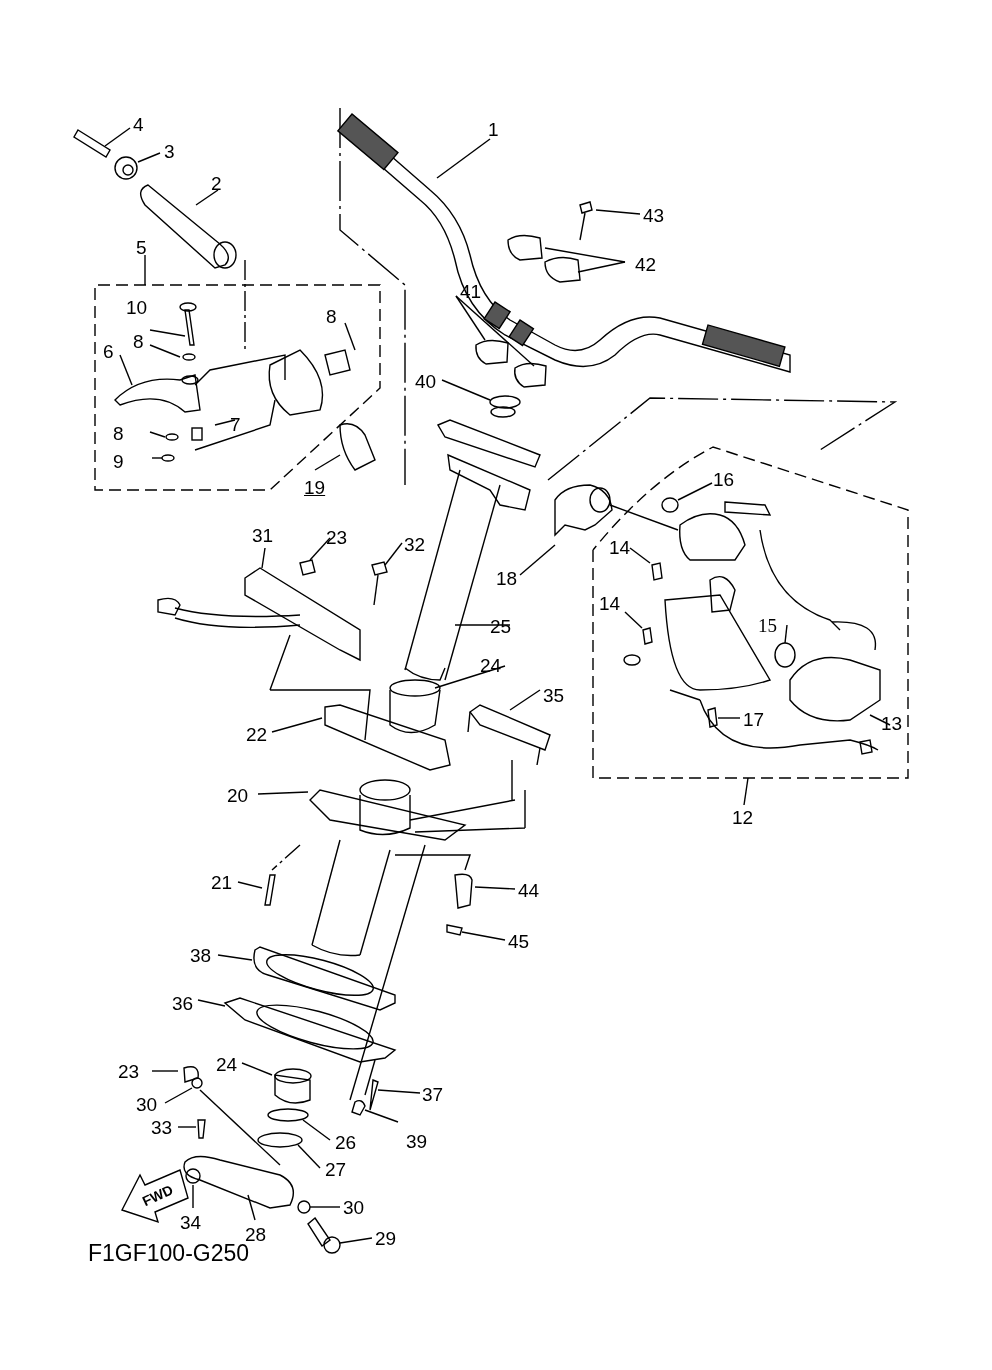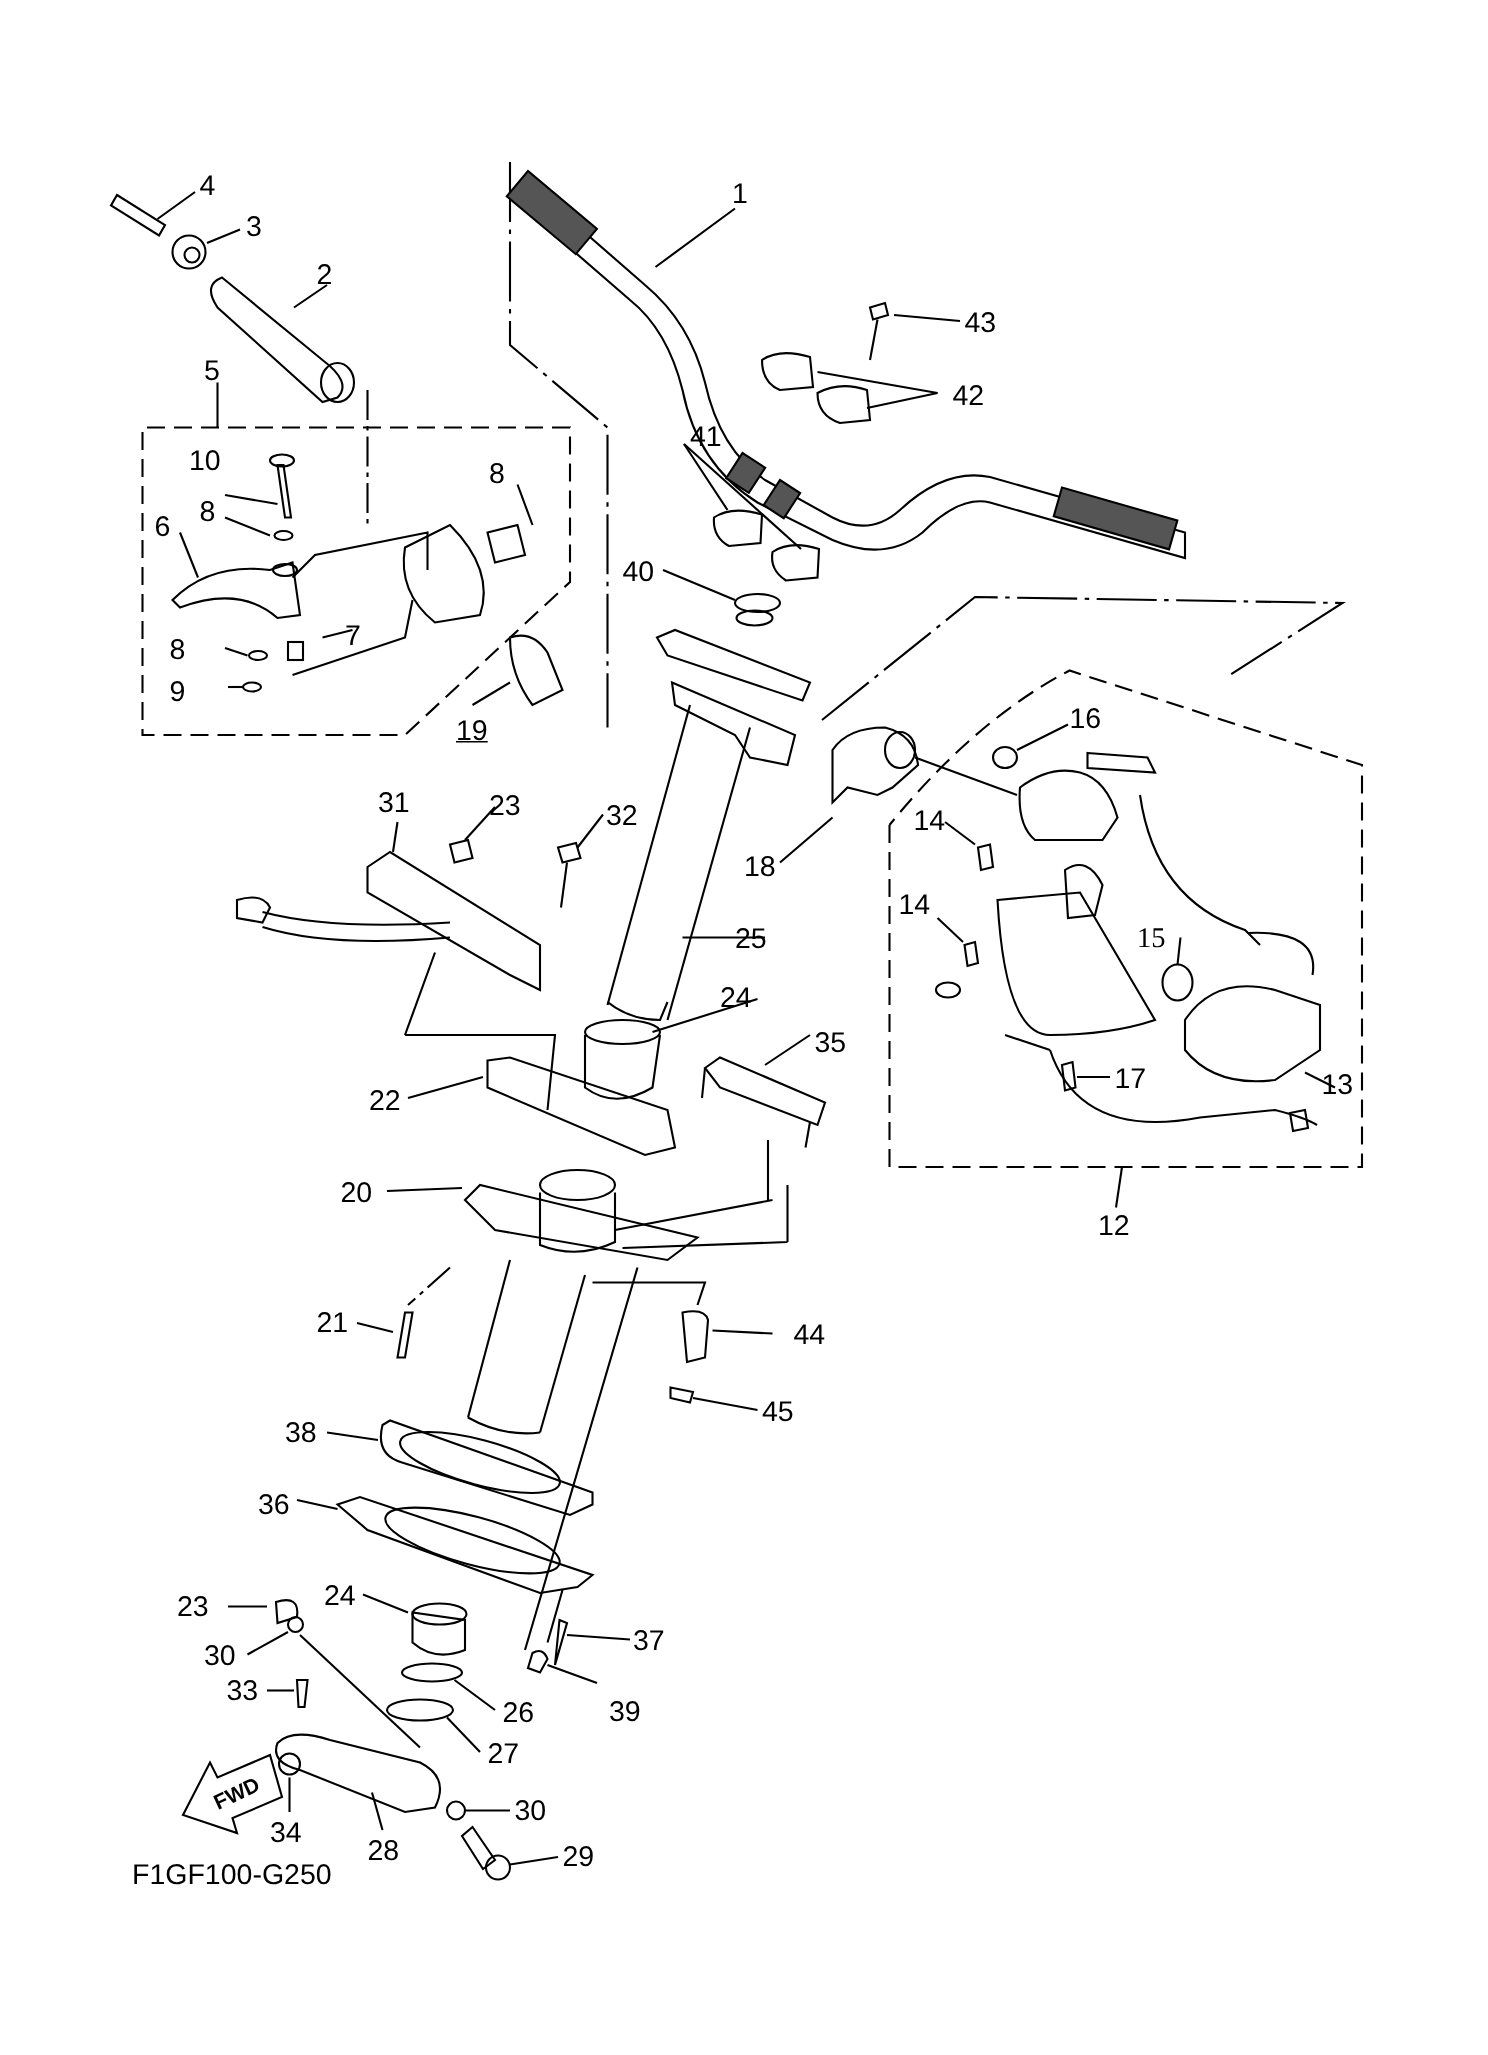--- a/index.html
+++ b/index.html
@@ -1,21 +1,21 @@
 <!DOCTYPE html>
 <html><head>
 <meta charset="utf-8">
 <style>
   html, body { margin: 0; padding: 0; background: #ffffff; }
   body { width: 992px; height: 1370px; position: relative; overflow: hidden;
          font-family: "Liberation Sans", sans-serif; color: #000; }
   #diagram { position: absolute; left: 0; top: 0; width: 992px; height: 1370px; }
   .lbl { position: absolute; font-size: 19px; line-height: 1; color: #000;
          font-family: "Liberation Sans", sans-serif; white-space: nowrap; }
-  .code { position: absolute; font-size: 19px; font-family: "Liberation Sans", sans-serif; }
+  .code { position: absolute; font-size: 23px; font-family: "Liberation Sans", sans-serif; }
   svg text { font-family: "Liberation Sans", sans-serif; }
 </style>
 </head>
 <body>
 
 <svg id="diagram" width="992" height="1370" viewBox="0 0 992 1370" xmlns="http://www.w3.org/2000/svg">
   <g fill="none" stroke="#000" stroke-width="1.4">
 
     <path d="M340 108 L340 230 L405 285 L405 485" stroke-dasharray="40 5 3 5"></path>
     <path d="M548 480 L650 398 L895 402 L820 450" stroke-dasharray="40 5 3 5"></path>
@@ -259,16 +259,16 @@
 <div class="lbl" style="left:180px;top:1213px;">34</div>
 <div class="lbl" style="left:543px;top:686px;">35</div>
 <div class="lbl" style="left:172px;top:994px;">36</div>
 <div class="lbl" style="left:422px;top:1085px;">37</div>
 <div class="lbl" style="left:190px;top:946px;">38</div>
 <div class="lbl" style="left:406px;top:1132px;">39</div>
 <div class="lbl" style="left:415px;top:372px;">40</div>
 <div class="lbl" style="left:432px;top:282px;margin-left:28px;">41</div>
 <div class="lbl" style="left:635px;top:255px;">42</div>
 <div class="lbl" style="left:643px;top:206px;">43</div>
-<div class="lbl" style="left:529px;top:881px;">44</div>
+<div class="lbl" style="left:518px;top:881px;">44</div>
 <div class="lbl" style="left:508px;top:932px;">45</div>
 
 <div class="code" style="left:88px;top:1240px;">F1GF100-G250</div>
 
 </body></html>

